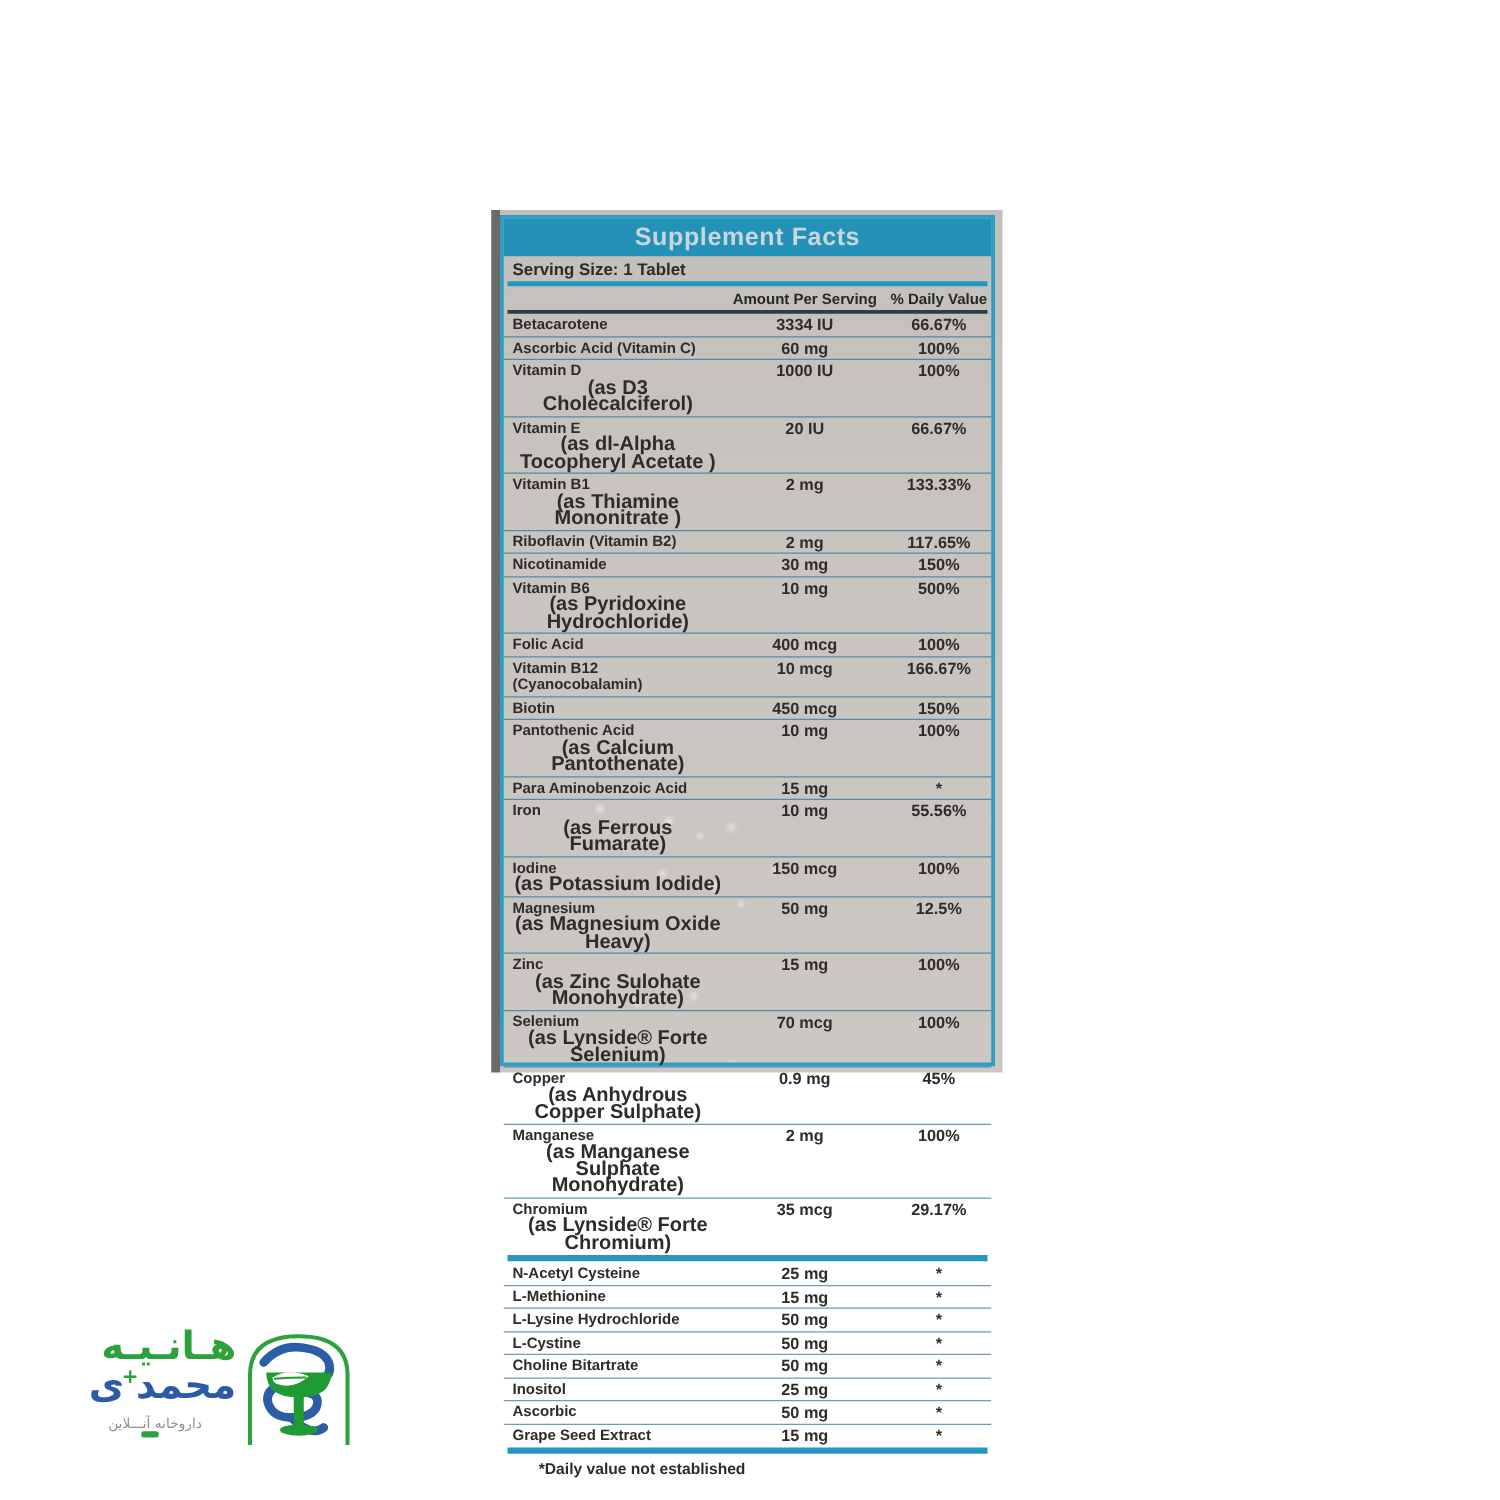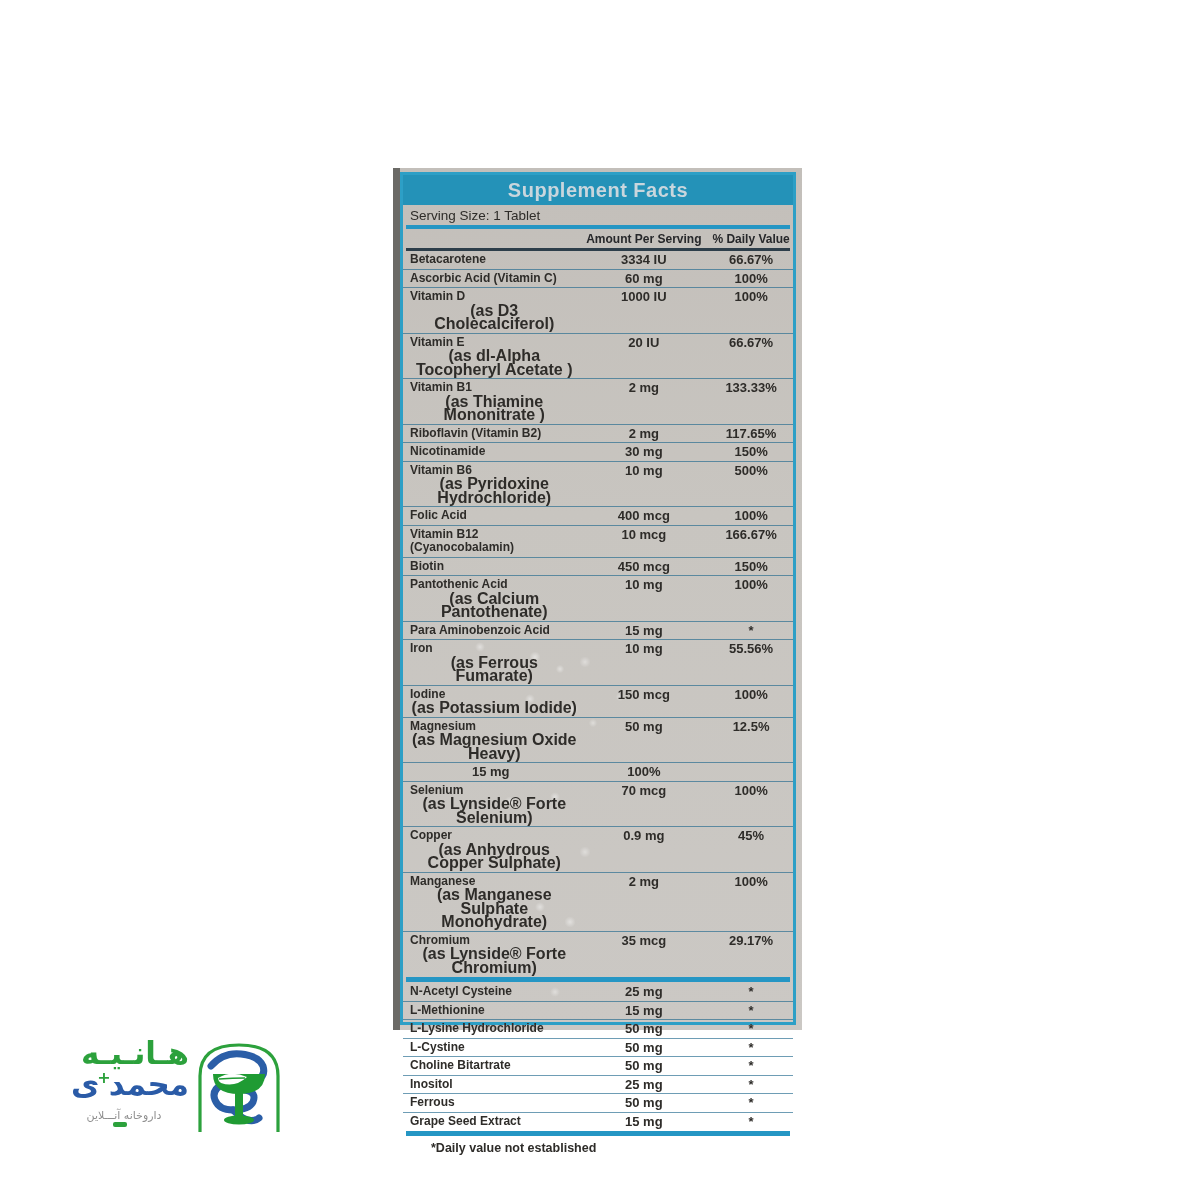--- a/index.html
+++ b/index.html
@@ -3,21 +3,21 @@
 <meta charset="utf-8">
 <style>
   html,body{margin:0;padding:0;}
   body{
     width:1200px;height:1200px;position:relative;background:#ffffff;
     font-family:"Liberation Sans", sans-serif;overflow:hidden;
   }
 
   
   .photo{
-    position:absolute;left:393px;top:168px;width:409px;height:862px;
+    position:absolute;left:393px;top:168px;width:409px;height:690px;
     background:linear-gradient(180deg,#c3bfba 0%,#c8c5c0 40%,#cbc8c4 100%);
     border-left:7px solid #6b6a66;
     box-sizing:border-box;
     filter:blur(0.3px);
   }
   .frame{
     position:absolute;left:0px;top:4px;right:6px;bottom:5px;
     border:3px solid #2d9fc6;
     display:flex;flex-direction:column;
     box-sizing:border-box;
@@ -37,21 +37,21 @@
       radial-gradient(circle 7px at 152px 817px, rgba(255,255,255,.4),  rgba(255,255,255,0) 70%),
       radial-gradient(circle 6px at 217px 522px, rgba(255,255,255,.4),  rgba(255,255,255,0) 70%);
   }
 
   .title-band{
     background:#2492b8;color:#c9d6dd;text-align:center;
     font-weight:bold;font-size:20px;line-height:30px;height:30px;
     letter-spacing:.5px;flex:0 0 auto;
   }
   .serving{
-    font-weight:normal;color:#2e2c29;font-size:13.5px;
+    font-weight:bold;color:#2e2c29;font-size:13.5px;
     padding:3px 6px 2px 7px;flex:0 0 auto;
   }
   .hr-blue{height:4px;background:#2596c4;margin:0 3px;flex:0 0 auto;}
   .hr-thick{height:5px;background:#2596c4;margin:1px 3px;flex:0 0 auto;}
   .hr-dark{height:3px;background:#2d3e4a;margin:0 3px;flex:0 0 auto;}
 
   .cols{display:grid;grid-template-columns:45% 33.5% 21.5%;align-items:end;}
   .colhead{padding:3px 0 2px 0;font-weight:bold;color:#26272a;font-size:12px;flex:0 0 auto;}
   .colhead .amt,.colhead .dv{text-align:center;}
 
@@ -66,21 +66,21 @@
   .row .n{display:block;font-weight:bold;font-size:12px;line-height:13.5px;}
   .row .s{display:block;font-weight:bold;font-size:16px;line-height:13.5px;text-align:center;}
   .row .amt,.row .dv{
     text-align:center;font-weight:bold;font-size:13px;line-height:13.5px;color:#2e2c29;
   }
   .footnote{
     font-weight:bold;color:#2e2c29;font-size:12.5px;padding:4px 6px 4px 7px;flex:0 0 auto;margin-left:21px;
   }
 
   
-  .logo{position:absolute;left:57px;top:1032px;width:228px;height:112px;}
+  .logo{position:absolute;left:57px;top:1056px;width:228px;height:112px;}
   .logo-text{
     position:absolute;right:96px;top:6px;width:130px;text-align:right;direction:rtl;
     font-family:"DejaVu Sans", sans-serif;
   }
   .logo-l1{color:#2ca13c;font-weight:bold;font-size:31px;line-height:30px;}
   .logo-l2{color:#2a5ba7;font-weight:bold;font-size:31px;line-height:33px;position:relative;}
   .logo-plus{
     color:#2ca13c;font-size:16px;font-weight:bold;position:relative;top:-12px;
     margin:0 -2px;display:inline-block;
   }
@@ -247,20 +247,24 @@
   <div class="row">
     <div class="name">
       <span class="n">Magnesium</span>
       <span class="s">(as Magnesium Oxide Heavy)</span>
     </div>
     <div class="amt">50 mg</div>
     <div class="dv">12.5%</div>
   </div>
 
   <div class="row">
+    <div class="name">
+      <span class="n">Zinc</span>
+      <span class="s">(as Zinc Sulohate Monohydrate)</span>
+    </div>
     <div class="amt">15 mg</div>
     <div class="dv">100%</div>
   </div>
 
   <div class="row">
     <div class="name">
       <span class="n">Selenium</span>
       <span class="s">(as Lynside® Forte Selenium)</span>
     </div>
     <div class="amt">70 mcg</div>
@@ -345,21 +349,21 @@
     <div class="name">
       <span class="n">Inositol</span>
 
     </div>
     <div class="amt">25 mg</div>
     <div class="dv">*</div>
   </div>
 
   <div class="row">
     <div class="name">
-      <span class="n">Ferrous</span>
+      <span class="n">Ascorbic</span>
 
     </div>
     <div class="amt">50 mg</div>
     <div class="dv">*</div>
   </div>
 
   <div class="row">
     <div class="name">
       <span class="n">Grape Seed Extract</span>
 

